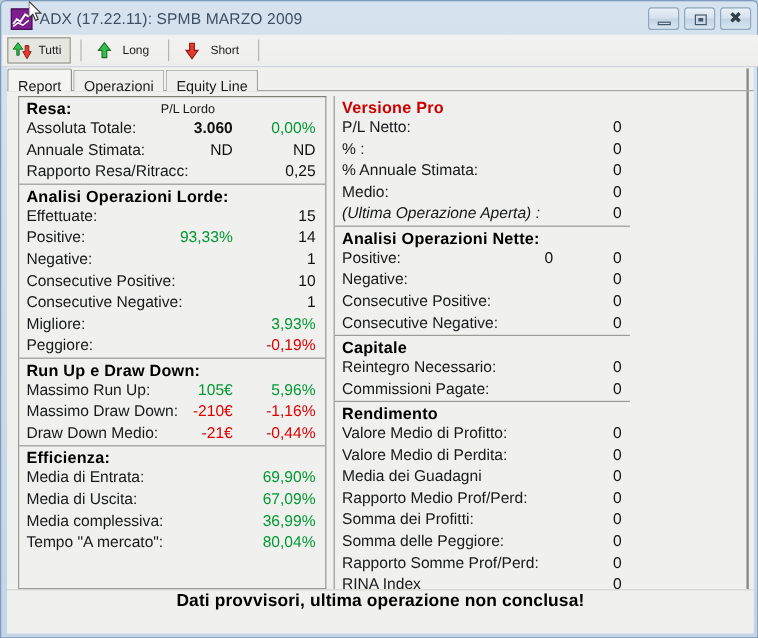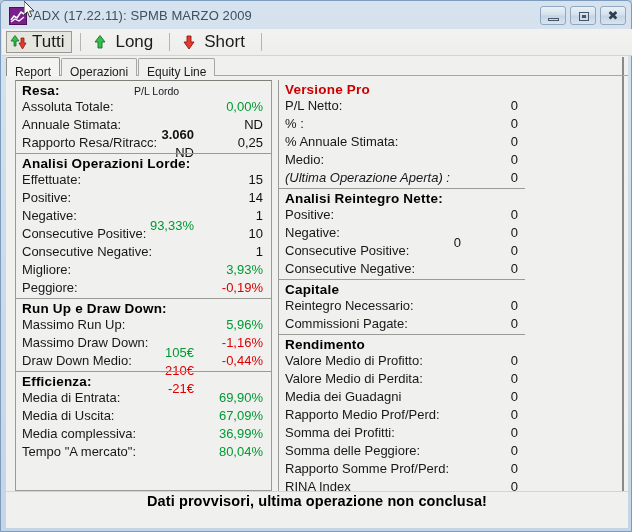--- a/index.html
+++ b/index.html
@@ -111,21 +111,21 @@
     align-items: center;
   }
   .tbtn {
     height: 22px;
     display: flex;
     align-items: center;
     padding: 0 7px 0 3px;
     margin-left: 4px;
     box-sizing: border-box;
     border: 1px solid transparent;
-    font-size: 17px;
+    font-size: 10px;
     color: #1c1c1c;
     white-space: nowrap;
   }
   .tbtn.active {
     border: 1px solid #9a9a92;
     background: #e6e6e0;
   }
   .tbtn .lbl { margin-left: 4px; }
   .tsep {
     width: 1px; height: 18px;
@@ -235,21 +235,20 @@
     padding-left: 6px;
     box-sizing: border-box;
     white-space: nowrap;
   }
   .row .label { display: inline-block; }
   .row .label.ital { font-style: italic; }
   .row .mid {
     position: absolute;
     font-size: 13px;
     text-align: right;
-    margin-top: 28px;
   }
   .row .val {
     position: absolute;
     right: 8px;
     font-size: 13px;
     text-align: right;
     font-weight: normal;
   }
   .g { color: #009933; }
   .r { color: #dd0000; }
@@ -397,21 +396,21 @@
         <div id="pane-right-inner">
             <div class="section first">
               <div class="sec-title pro">Versione Pro</div>
               <div class="row"><span class="label">P/L Netto:</span><span class="val k">0</span></div>
               <div class="row"><span class="label">% :</span><span class="val k">0</span></div>
               <div class="row"><span class="label">% Annuale Stimata:</span><span class="val k">0</span></div>
               <div class="row"><span class="label">Medio:</span><span class="val k">0</span></div>
               <div class="row"><span class="label ital">(Ultima Operazione Aperta) :</span><span class="val k">0</span></div>
             </div>
             <div class="section">
-              <div class="sec-title">Analisi Reintegro Nette:</div>
+              <div class="sec-title">Analisi Operazioni Nette:</div>
               <div class="row"><span class="label">Positive:</span><span class="mid k" style="left: 152px; width: 30px;">0</span><span class="val k">0</span></div>
               <div class="row"><span class="label">Negative:</span><span class="val k">0</span></div>
               <div class="row"><span class="label">Consecutive Positive:</span><span class="val k">0</span></div>
               <div class="row"><span class="label">Consecutive Negative:</span><span class="val k">0</span></div>
             </div>
             <div class="section">
               <div class="sec-title">Capitale</div>
               <div class="row"><span class="label">Reintegro Necessario:</span><span class="val k">0</span></div>
               <div class="row"><span class="label">Commissioni Pagate:</span><span class="val k">0</span></div>
             </div>

